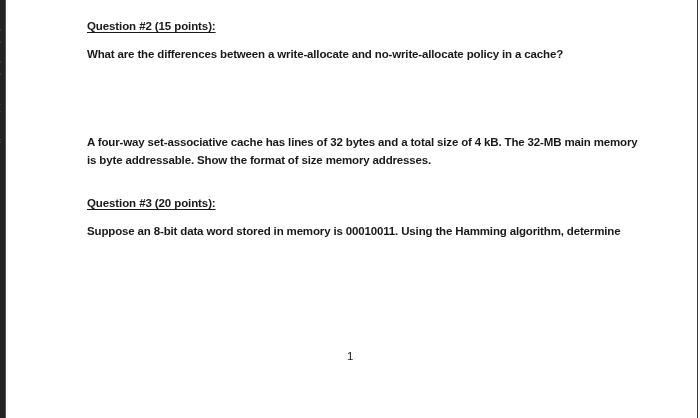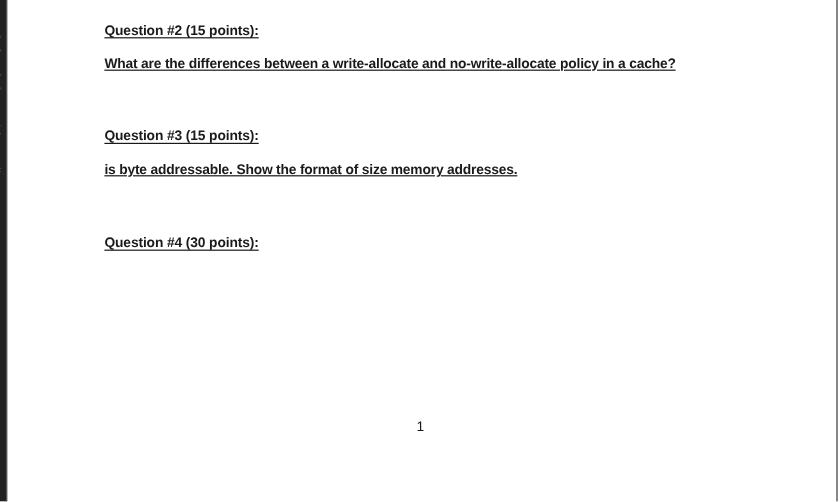--- a/index.html
+++ b/index.html
@@ -59,21 +59,20 @@
       letter-spacing: -0.1px;
     }
     .q-body {
       position: absolute;
       left: 87px;
       width: 540px;
       font-size: 11.5px;
       font-weight: bold;
       line-height: 18px;
       letter-spacing: -0.15px;
-      text-decoration: underline;
     }
     .page-number {
       position: absolute;
       left: 347px;
       top: 350px;
       font-size: 11.5px;
       font-weight: normal;
       color: #1a1a1a;
     }
   </style>
@@ -88,24 +87,25 @@
     <span class="ghost" style="top:100px">t</span>
     <span class="ghost" style="top:138px">f</span>
     <span class="ghost" style="top:170px">l</span>
   </div>
 
   <div class="right-line"></div>
 
   <div class="q-heading" style="top:20px">Question #2 (15 points):</div>
   <div class="q-body" style="top:45px">What are the differences between a write-allocate and no-write-allocate policy in a cache?</div>
 
-  <div class="q-heading" style="top:108px">Question #3 (15 points):</div>
   <div class="q-body" style="top:133px">
+    <div style="white-space:nowrap">A four-way set-associative cache has lines of 32 bytes and a total size of 4 kB. The 32-MB main memory</div>
     <div style="white-space:nowrap">is byte addressable. Show the format of size memory addresses.</div>
   </div>
 
-  <div class="q-heading" style="top:197px">Question #4 (30 points):</div>
+  <div class="q-heading" style="top:197px">Question #3 (20 points):</div>
   <div class="q-body" style="top:222px">
+    <div style="white-space:nowrap">Suppose an 8-bit data word stored in memory is 00010011. Using the Hamming algorithm, determine</div>
   </div>
 
   <div class="page-number">1</div>
 
 </div>
 
 </body></html>

